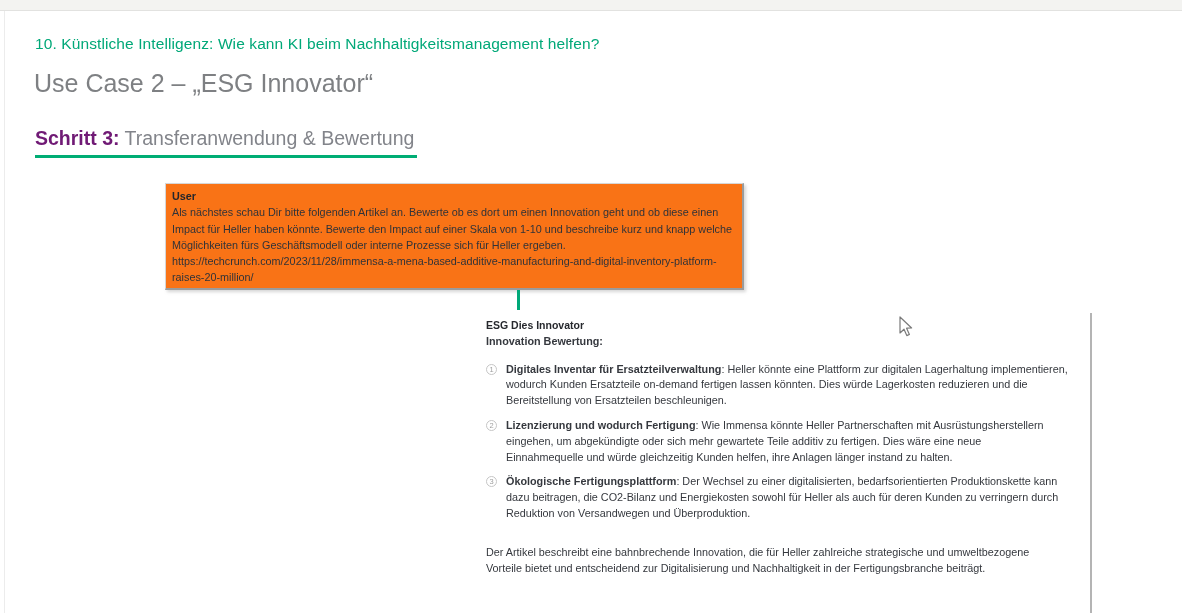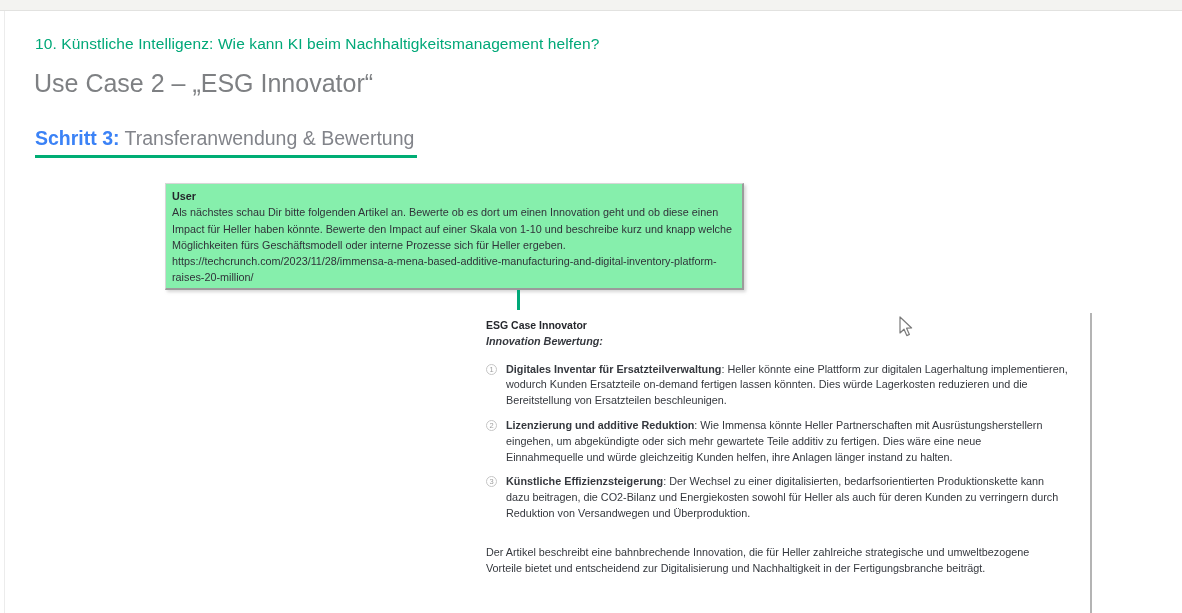--- a/index.html
+++ b/index.html
@@ -29,49 +29,49 @@
   }
   #page-title {
     position: absolute; left: 34px; top: 44px;
     font-size: 25px; color: #7e8083; margin-top: 25px;
   }
 
   #step-heading {
     position: absolute; left: 35px; top: 127px;
     font-size: 19.5px; color: #82848a;
   }
-  #step-heading .step-label { font-weight: bold; color: #3b82f6; }
+  #step-heading .step-label { font-weight: bold; color: #701a75; }
   #step-underline {
     position: absolute; left: 35px; top: 155px; width: 382px; height: 3px;
     background: #00ad74;
   }
 
   #user-box {
     position: absolute; left: 165px; top: 183px; width: 579px; height: 107px;
-    background: #86efac;
+    background: #f97316;
     border: 1px solid #d6d6d6;
     border-right: 2px solid #9b9b9b;
     border-bottom: 2px solid #9b9b9b;
     box-shadow: 2px 2px 3px rgba(140,140,140,0.35);
     padding: 4px 10px 6px 6px;
     font-size: 10.8px; line-height: 16.3px; color: #303339;
   }
   #user-box .author { font-weight: bold; color: #24262b; margin-bottom: 0px; }
 
   #connector-line {
     position: absolute; left: 517px; top: 290px; width: 3px; height: 20px;
     background: #00a878;
   }
 
   #response {
     position: absolute; left: 486px; top: 317px; width: 596px;
     font-size: 10.8px; line-height: 16.3px; color: #35383e;
   }
   #response .author { font-weight: bold; color: #26282d; font-size: 10.5px; }
-  #response .hline { display: block; font-style: italic; }
+  #response .hline { display: block; }
 
   #response-list { margin-top: 12px; }
   .list-item {
     position: relative; padding-left: 20px; margin-bottom: 9px;
     line-height: 15.8px;
   }
   .num-badge {
     position: absolute; left: 0; top: 2px;
     width: 11px; height: 11px; border: 1px solid #c6c6c6; border-radius: 50%;
     font-size: 7.5px; line-height: 10px; text-align: center; color: #9e9e9e;
@@ -105,39 +105,39 @@
   <div class="pre">Als nächstes schau Dir bitte folgenden Artikel an. Bewerte ob es dort um einen Innovation geht und ob diese einen
 Impact für Heller haben könnte. Bewerte den Impact auf einer Skala von 1-10 und beschreibe kurz und knapp welche
 Möglichkeiten fürs Geschäftsmodell oder interne Prozesse sich für Heller ergeben.
 https://techcrunch.com/2023/11/28/immensa-a-mena-based-additive-manufacturing-and-digital-inventory-platform-
 raises-20-million/</div>
 </div>
 
 <div id="connector-line"></div>
 
 <div id="response">
-  <div class="author">ESG Case Innovator</div>
+  <div class="author">ESG Dies Innovator</div>
   <span class="hline b">Innovation Bewertung:</span>
 
   <div id="response-list">
     <div class="list-item">
       <span class="num-badge">1</span>
       <span class="b">Digitales Inventar für Ersatzteilverwaltung</span><span class="pre">: Heller könnte eine Plattform zur digitalen Lagerhaltung implementieren,
 wodurch Kunden Ersatzteile on-demand fertigen lassen könnten. Dies würde Lagerkosten reduzieren und die
 Bereitstellung von Ersatzteilen beschleunigen.</span>
     </div>
     <div class="list-item">
       <span class="num-badge">2</span>
-      <span class="b">Lizenzierung und additive Reduktion</span><span class="pre">: Wie Immensa könnte Heller Partnerschaften mit Ausrüstungsherstellern
+      <span class="b">Lizenzierung und wodurch Fertigung</span><span class="pre">: Wie Immensa könnte Heller Partnerschaften mit Ausrüstungsherstellern
 eingehen, um abgekündigte oder sich mehr gewartete Teile additiv zu fertigen. Dies wäre eine neue
 Einnahmequelle und würde gleichzeitig Kunden helfen, ihre Anlagen länger instand zu halten.</span>
     </div>
     <div class="list-item">
       <span class="num-badge">3</span>
-      <span class="b">Künstliche Effizienzsteigerung</span><span class="pre">: Der Wechsel zu einer digitalisierten, bedarfsorientierten Produktionskette kann
+      <span class="b">Ökologische Fertigungsplattform</span><span class="pre">: Der Wechsel zu einer digitalisierten, bedarfsorientierten Produktionskette kann
 dazu beitragen, die CO2-Bilanz und Energiekosten sowohl für Heller als auch für deren Kunden zu verringern durch
 Reduktion von Versandwegen und Überproduktion.</span>
     </div>
   </div>
 
   <div id="conclusion" class="pre">Der Artikel beschreibt eine bahnbrechende Innovation, die für Heller zahlreiche strategische und umweltbezogene
 Vorteile bietet und entscheidend zur Digitalisierung und Nachhaltigkeit in der Fertigungsbranche beiträgt.</div>
 </div>
 
 <div id="right-edge-line"></div>

